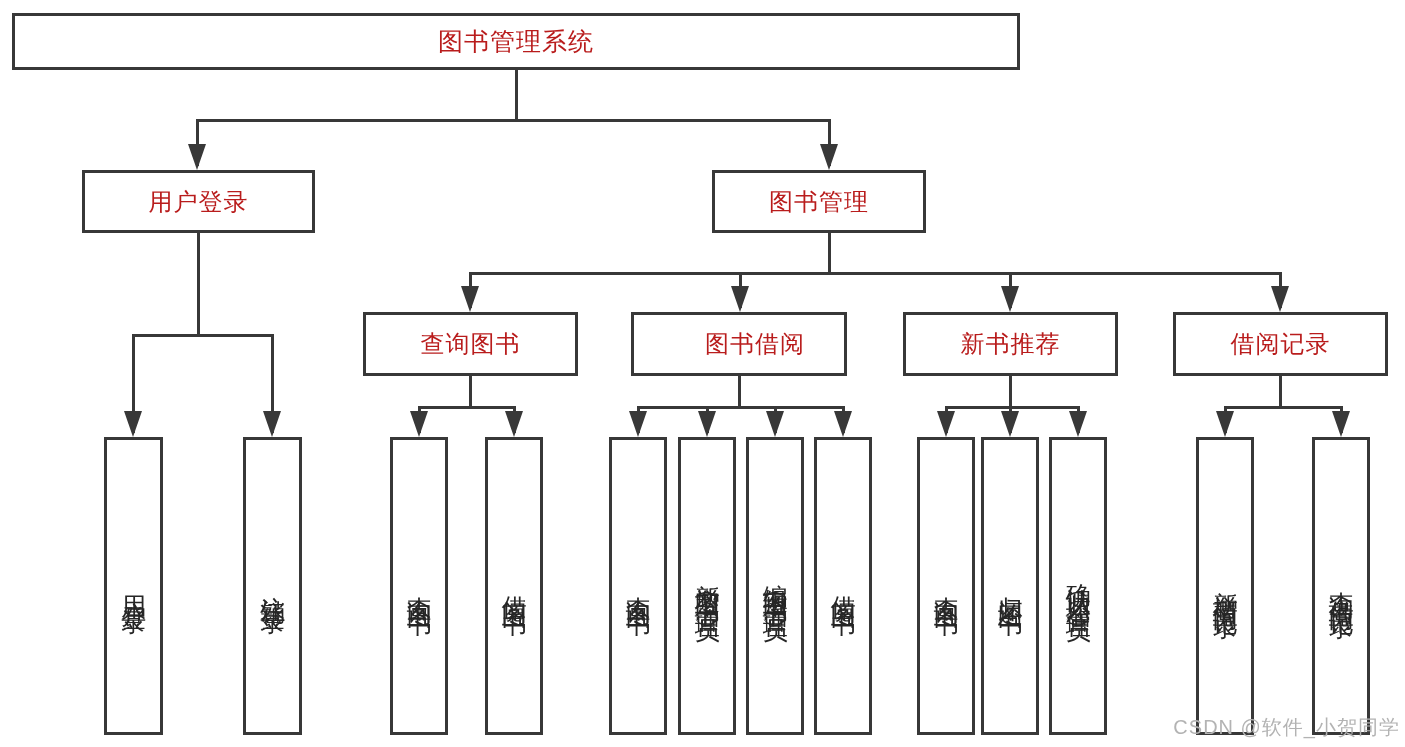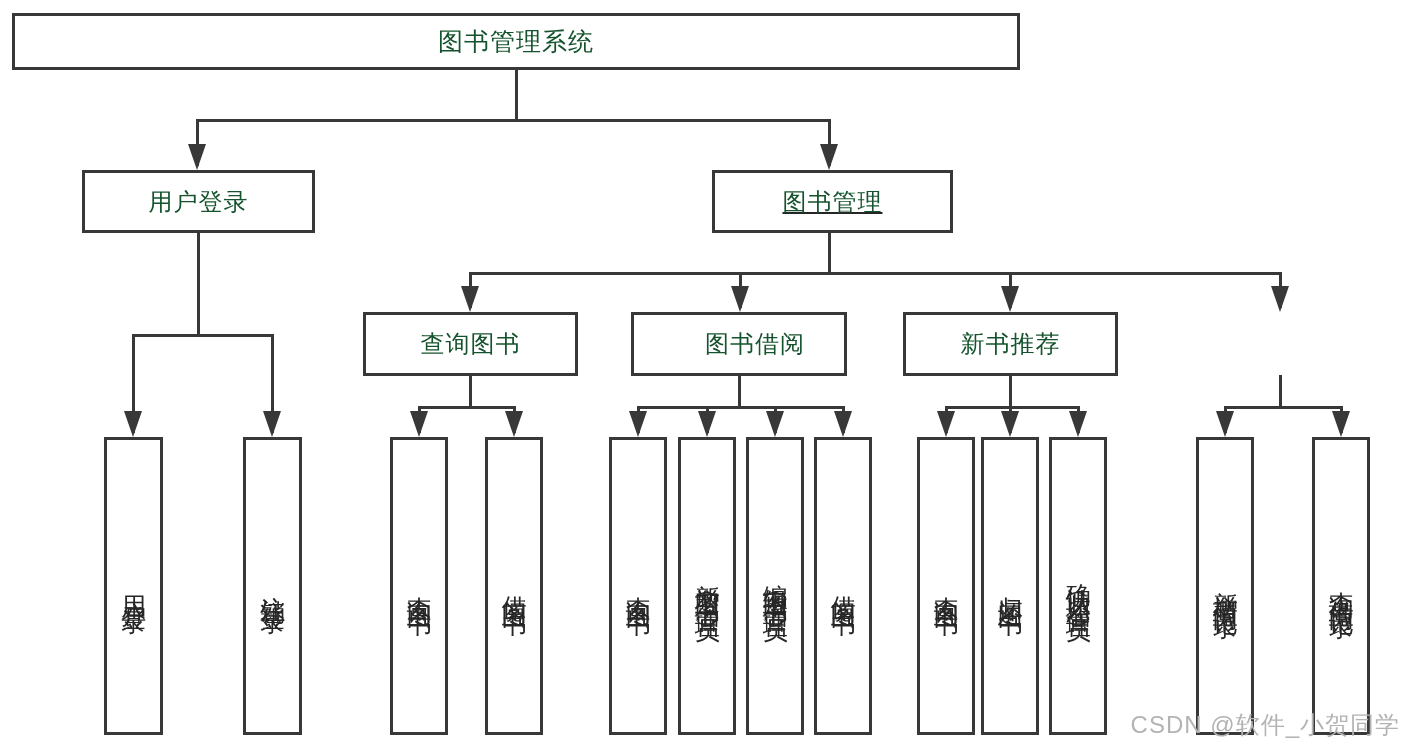--- a/index.html
+++ b/index.html
@@ -17,21 +17,21 @@
     border: 3px solid #383838;
     background: #ffffff;
     display: flex;
     align-items: center;
     justify-content: center;
     color: #262626;
   }
   .hlabel {
     font-size: 24px;
     letter-spacing: 1px;
-    color: #14532d;
+    color: #b91c1c;
     white-space: nowrap;
   }
   .root-label { font-size: 25px; }
   .leaf .vlabel {
     writing-mode: vertical-rl;
     text-orientation: mixed;
     font-size: 25px;
     line-height: 1.1;
     letter-spacing: 5px;
     color: #262626;
@@ -41,51 +41,54 @@
     position: absolute;
     width: 0; height: 0;
     border-left: 9px solid transparent;
     border-right: 9px solid transparent;
     border-top: 26px solid #383838;
   }
   .watermark {
     position: absolute;
     right: 5px;
     bottom: 6px;
-    font-size: 24px;
+    font-size: 20px;
     letter-spacing: 1px;
     color: #b3b3b3;
     z-index: 10;
     white-space: nowrap;
   }
 </style>
 </head>
 <body>
 
 <div class="canvas">
 
   <div class="box" style="left:12px; top:13px; width:1008px; height:57px;">
     <span class="hlabel root-label">图书管理系统</span>
   </div>
 
   <div class="box" style="left:82px; top:170px; width:233px; height:63px;">
     <span class="hlabel">用户登录</span>
   </div>
-  <div class="box" style="left:712px; top:170px; width:241px; height:63px;text-decoration:underline;">
+  <div class="box" style="left:712px; top:170px; width:214px; height:63px;">
     <span class="hlabel">图书管理</span>
   </div>
 
   <div class="box" style="left:363px; top:312px; width:215px; height:64px;">
     <span class="hlabel">查询图书</span>
   </div>
   <div class="box" style="left:631px; top:312px; width:216px; height:64px;padding-left:32px;">
     <span class="hlabel">图书借阅</span>
   </div>
   <div class="box" style="left:903px; top:312px; width:215px; height:64px;">
     <span class="hlabel">新书推荐</span>
+  </div>
+  <div class="box" style="left:1173px; top:312px; width:215px; height:64px;">
+    <span class="hlabel">借阅记录</span>
   </div>
 
   <div class="box leaf" style="left:104px; top:437px; width:59px; height:298px;">
     <span class="vlabel">用户登录</span>
   </div>
   <div class="box leaf" style="left:243px; top:437px; width:59px; height:298px;">
     <span class="vlabel">注销登录</span>
   </div>
   <div class="box leaf" style="left:390px; top:437px; width:58px; height:298px;">
     <span class="vlabel">查询图书</span>

